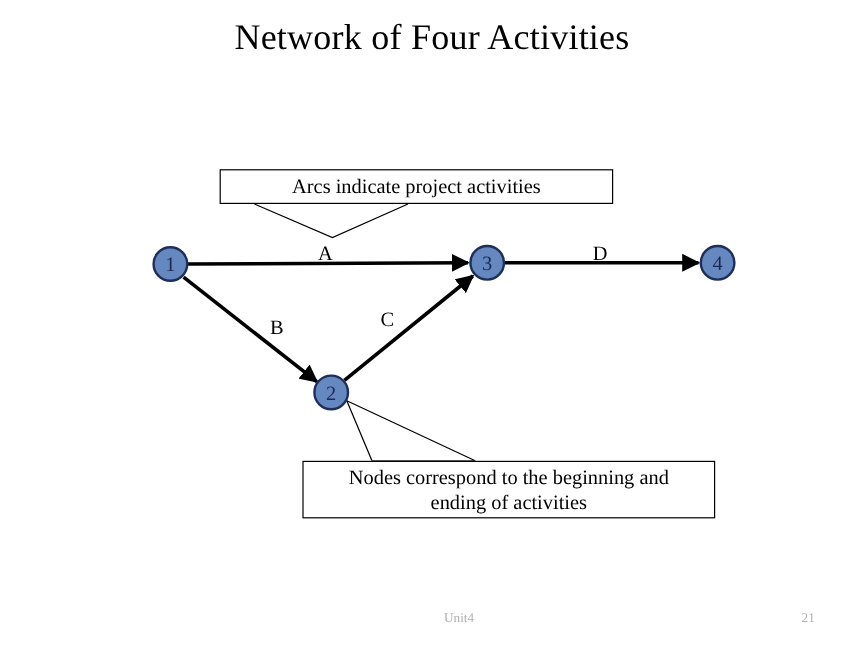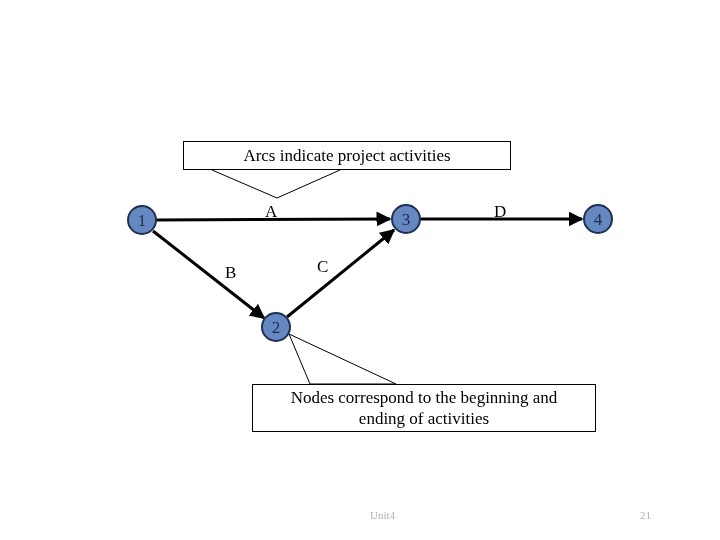--- a/index.html
+++ b/index.html
@@ -103,31 +103,32 @@
     color: #b0b0b0;
     margin-left: 28px;
   }
   #footer-unit {
     left: 342px;
     top: 509px;
     width: 90px;
     text-align: left;
   }
   #footer-page {
-    left: 612px;
+    left: 640px;
     top: 509px;
     width: 50px;
     text-align: left;
   }
 </style>
 </head>
 <body>
 
 <div id="slide">
 
+  <div id="slide-title">Network of Four Activities</div>
 
   <svg id="diagram" viewBox="0 0 720 540">
 
     <defs>
       <marker id="arrow" viewBox="0 0 10 10" refX="9" refY="5" markerWidth="5" markerHeight="5" orient="auto-start-reverse">
         <path d="M 0 0 L 10 5 L 0 10 z" fill="#000000"></path>
       </marker>
     </defs>
 
     <line x1="156" y1="220" x2="390" y2="219" stroke="#000000" stroke-width="3" marker-end="url(#arrow)"></line>

